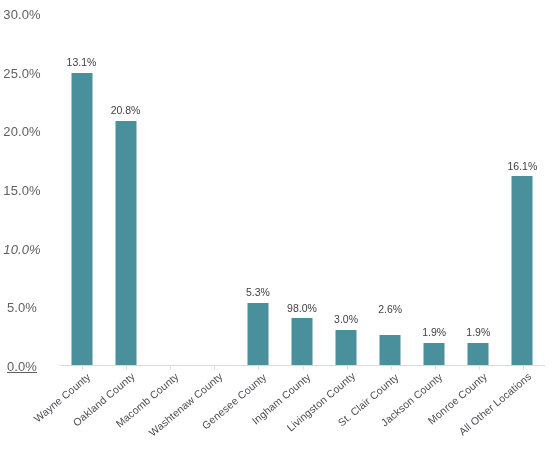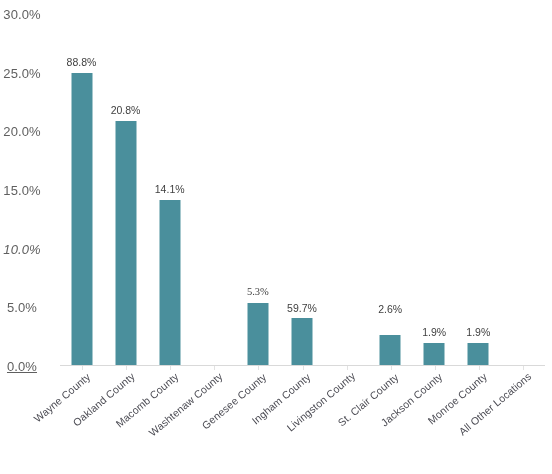--- a/index.html
+++ b/index.html
@@ -131,49 +131,53 @@
       <div class="ytick" style="top: 125.333px;">20.0%</div>
       <div class="ytick" style="top: 66.6667px;">25.0%</div>
       <div class="ytick" style="top: 8px;">30.0%</div>
     </div>
 
   <div class="axis-line"></div>
 
   <div class="plot-area">
       <div class="bar-slot" style="left: 0px;">
         <div class="bar" style="height: 292.16px; background: rgb(74, 143, 156);"></div>
-        <div class="bar-label" style="bottom: 297.16px;">88.8%</div>
+        <div class="bar-label" style="bottom: 297.16px;">13.1%</div>
       </div>
       <div class="bar-slot" style="left: 44.0909px;">
         <div class="bar" style="height: 244.053px; background: rgb(74, 143, 156);"></div>
         <div class="bar-label" style="bottom: 249.053px;">20.8%</div>
       </div>
-      <div class="bar-slot" style="left: 88.1818px;">
-        <div class="bar" style="height: 165.44px; background: rgb(74, 143, 156);"></div>
-        <div class="bar-label" style="bottom: 170.44px;">14.1%</div>
-      </div>
-      <div class="bar-slot" style="left: 176.364px; font-family: Liberation Serif, serif;">
+      <div class="bar-slot" style="left: 176.364px;">
         <div class="bar" style="height: 62.1867px; background: rgb(74, 143, 156);"></div>
         <div class="bar-label" style="bottom: 67.1867px;">5.3%</div>
       </div>
       <div class="bar-slot" style="left: 220.455px;">
         <div class="bar" style="height: 46.9333px; background: rgb(74, 143, 156);"></div>
-        <div class="bar-label" style="bottom: 51.9333px;">59.7%</div>
+        <div class="bar-label" style="bottom: 51.9333px;">98.0%</div>
+      </div>
+      <div class="bar-slot" style="left: 264.545px;">
+        <div class="bar" style="height: 35.2px; background: rgb(74, 143, 156);"></div>
+        <div class="bar-label" style="bottom: 40.2px;">3.0%</div>
       </div>
       <div class="bar-slot" style="left: 308.636px;">
         <div class="bar" style="height: 30.5067px; background: rgb(74, 143, 156);"></div>
         <div class="bar-label" style="bottom: 51px;">2.6%</div>
       </div>
       <div class="bar-slot" style="left: 352.727px;">
         <div class="bar" style="height: 22.2933px; background: rgb(74, 143, 156);"></div>
         <div class="bar-label" style="bottom: 27.2933px;">1.9%</div>
       </div>
       <div class="bar-slot" style="left: 396.818px;">
         <div class="bar" style="height: 22.2933px; background: rgb(74, 143, 156);"></div>
         <div class="bar-label" style="bottom: 27.2933px;">1.9%</div>
+      </div>
+      <div class="bar-slot" style="left: 440.909px;">
+        <div class="bar" style="height: 188.907px; background: rgb(74, 143, 156);"></div>
+        <div class="bar-label" style="bottom: 193.907px;">16.1%</div>
       </div>
     </div>
 
   <div class="xlabels">
       <div class="xlabel" style="color: rgb(74, 74, 82); left: 31.9544px; top: 49.7096px;">Wayne County</div>
       <div class="xlabel" style="color: rgb(74, 74, 82); left: 70.683px; top: 54.2091px;">Oakland County</div>
       <div class="xlabel" style="color: rgb(74, 74, 82); left: 114.008px; top: 54.8519px;">Macomb County</div>
       <div class="xlabel" style="color: rgb(74, 74, 82); left: 146.608px; top: 64.4937px;">Washtenaw County</div>
       <div class="xlabel" style="color: rgb(74, 74, 82); left: 199.892px; top: 56.7802px;">Genesee County</div>
       <div class="xlabel" style="color: rgb(74, 74, 82); left: 250.111px; top: 51.6379px;">Ingham County</div>

